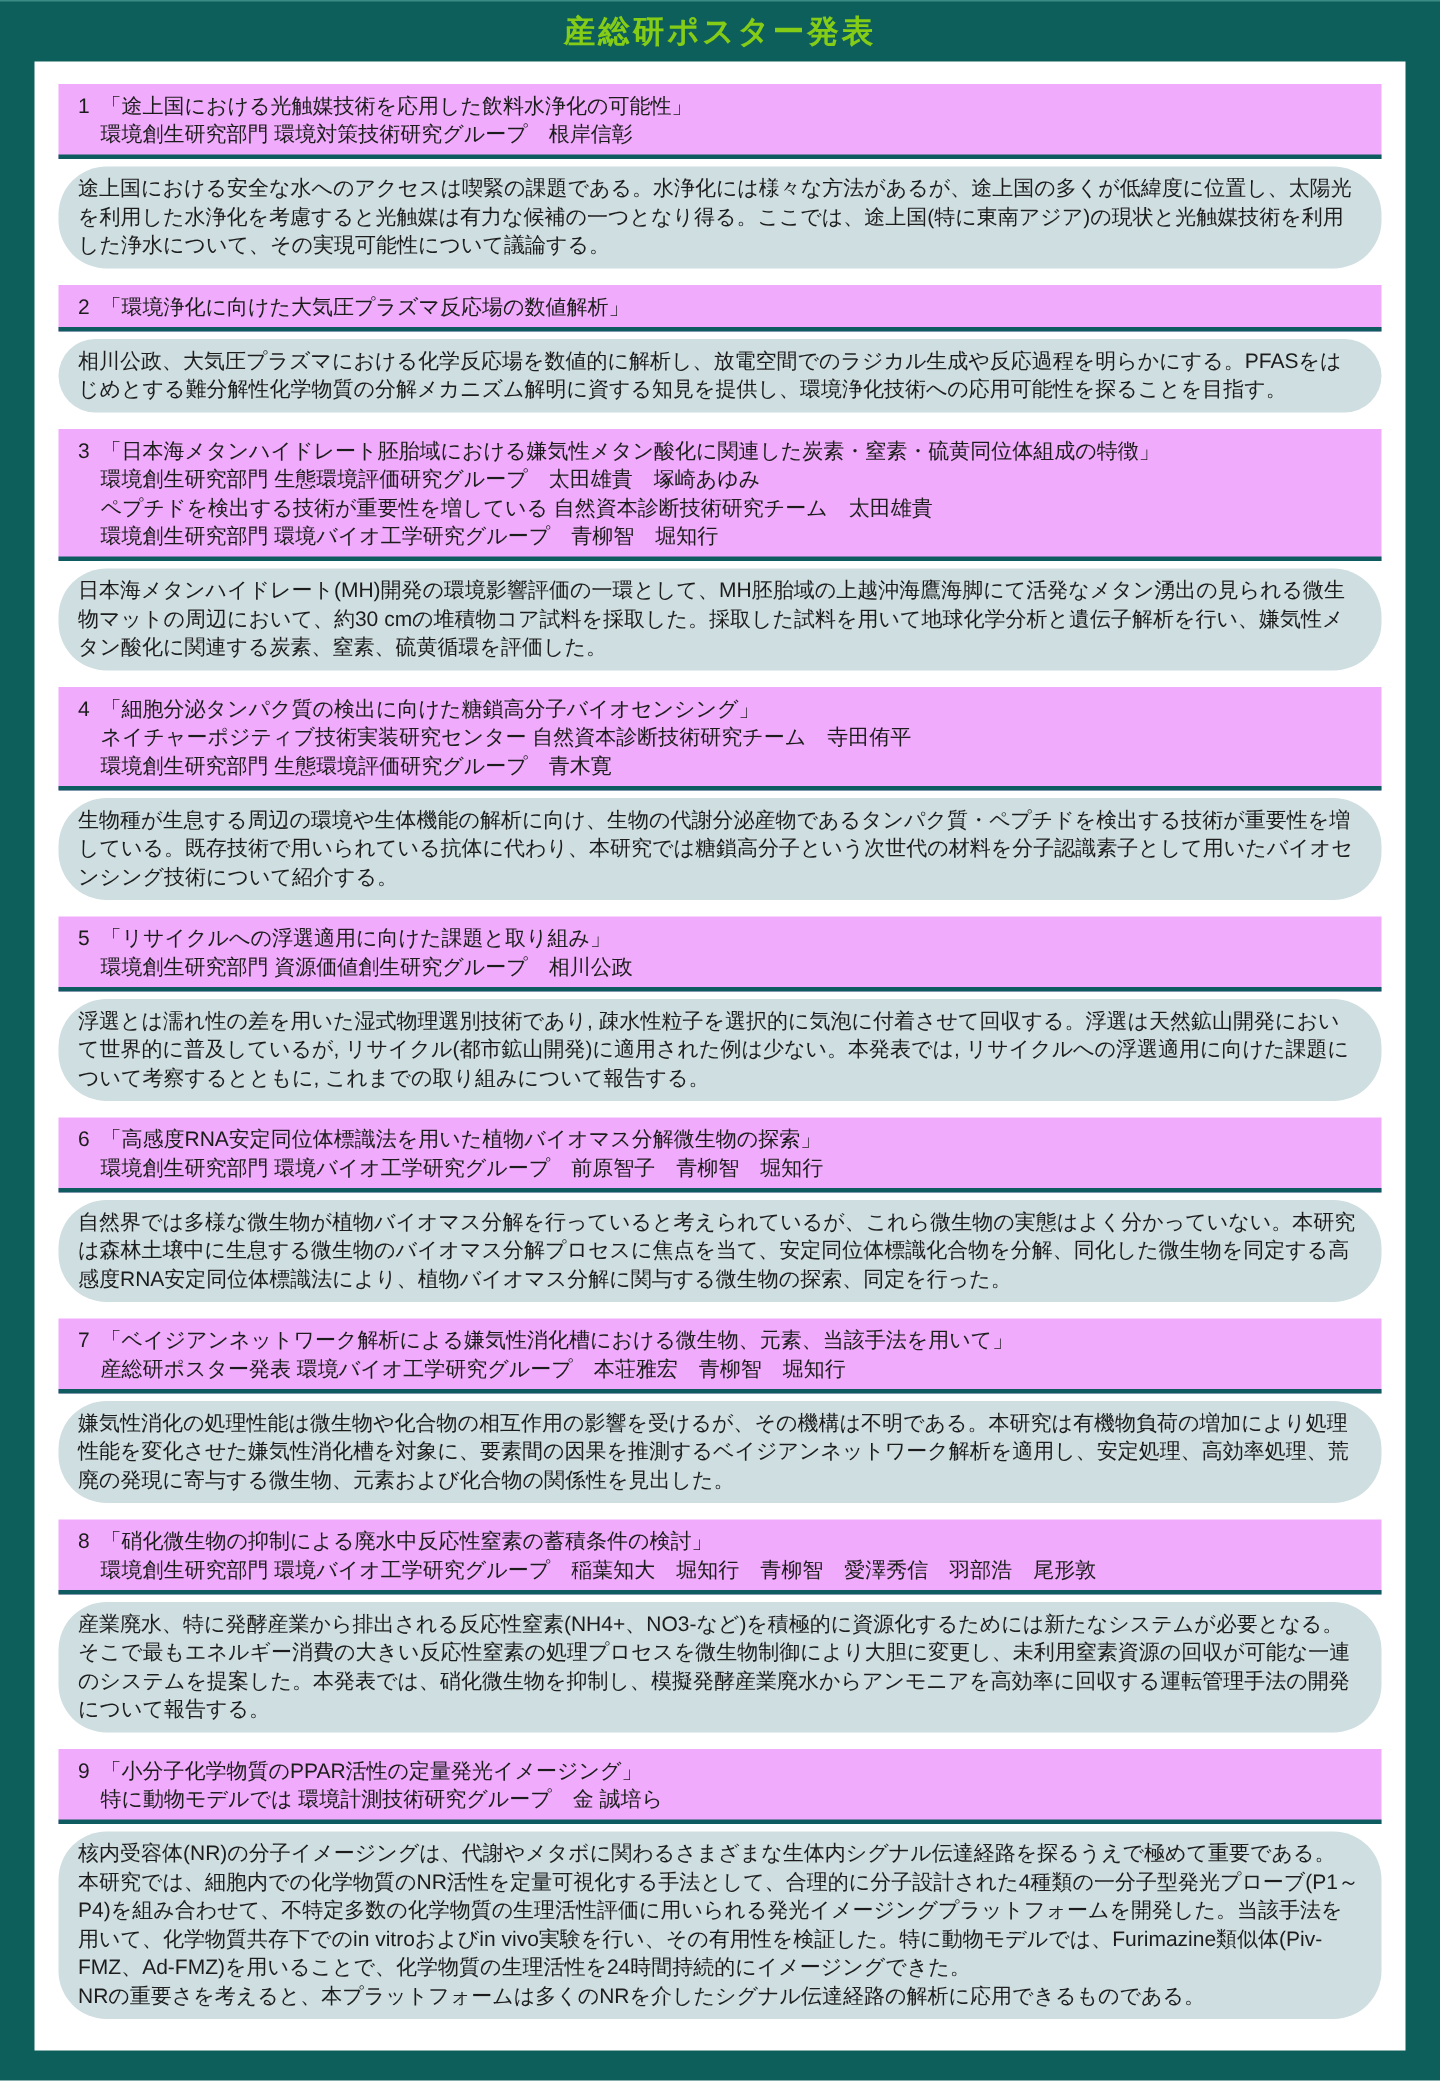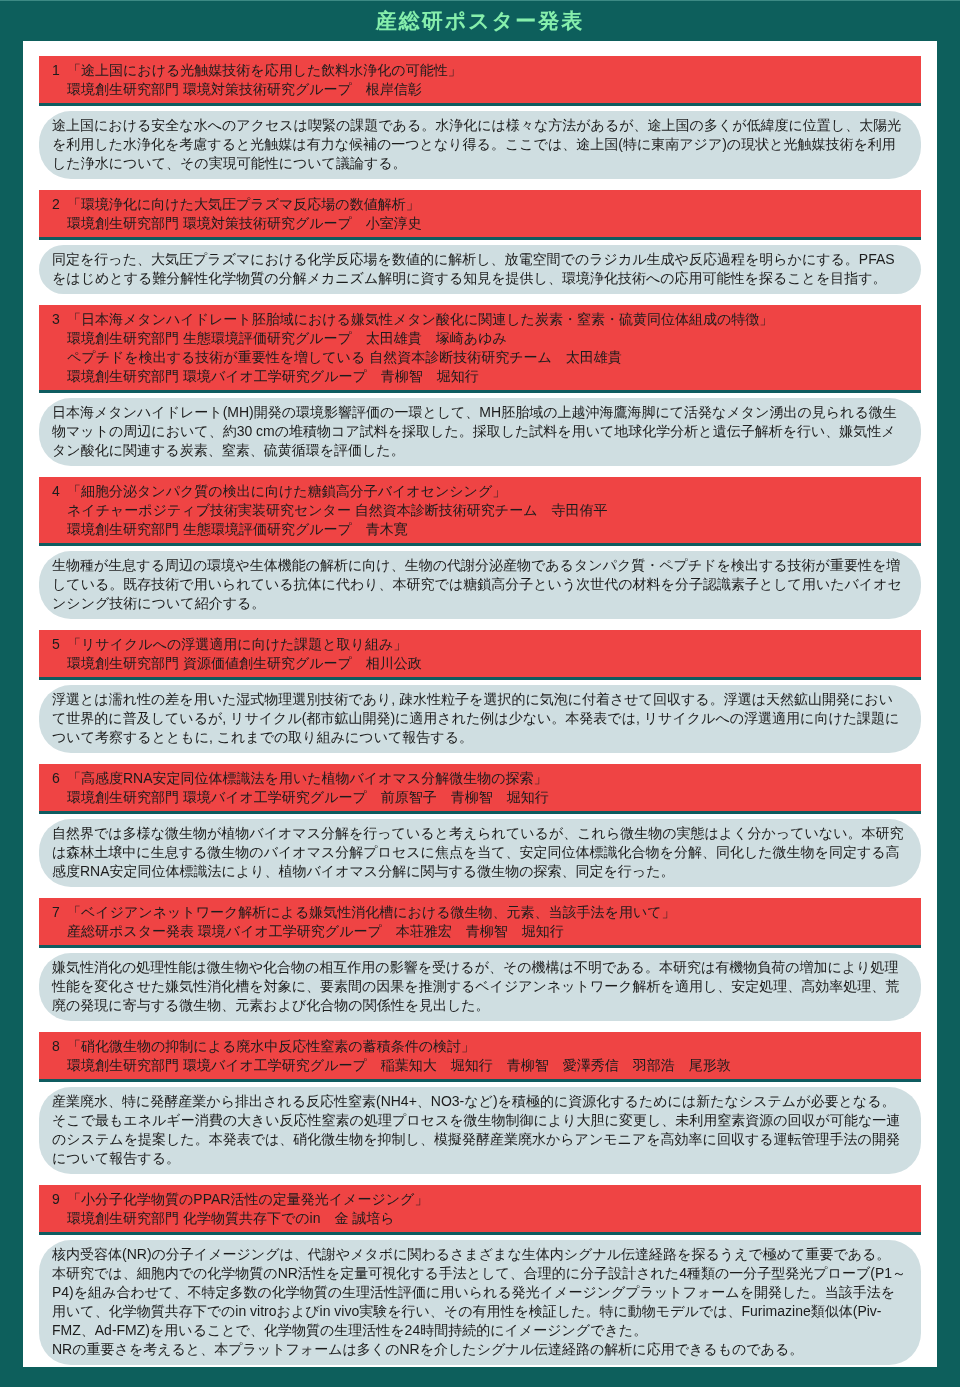--- a/index.html
+++ b/index.html
@@ -15,39 +15,39 @@
     border-top: 1px solid #3c8a84;
   }
   .header {
     height: 40px;
     display: flex;
     align-items: center;
     justify-content: center;
   }
   .header h1 {
     margin: 0;
-    color: #86efac;
+    color: #84cc16;
     font-size: 21px;
     font-weight: bold;
     letter-spacing: 2px;
   }
   .panel {
     position: absolute;
     left: 23px;
     right: 23px;
     top: 40px;
     bottom: 20px;
     background: #ffffff;
     padding: 15px 16px 14px 16px;
     overflow: hidden;
   }
   .entry { margin-bottom: 11px; }
   .entry:last-child { margin-bottom: 16px; }
   .entry-head {
-    background: #ef4444;
+    background: #f0abfc;
     padding: 5px 14px 4px 13px;
     border-bottom: 3px solid #0f5c60;
     font-size: 14px;
     line-height: 19px;
   }
   .title-line .num {
     display: inline-block;
     min-width: 12px;
     margin-right: 3px;
   }
@@ -75,23 +75,22 @@
     <header class="entry-head">
       <div class="title-line"><span class="num">1</span><span>「途上国における光触媒技術を応用した飲料水浄化の可能性」</span></div>
       <div class="affil">環境創生研究部門 環境対策技術研究グループ　根岸信彰</div>
     </header>
     <div class="entry-abstract">途上国における安全な水へのアクセスは喫緊の課題である。水浄化には様々な方法があるが、途上国の多くが低緯度に位置し、太陽光を利用した水浄化を考慮すると光触媒は有力な候補の一つとなり得る。ここでは、途上国(特に東南アジア)の現状と光触媒技術を利用した浄水について、その実現可能性について議論する。</div>
   </section>
 
   <section class="entry">
     <header class="entry-head">
       <div class="title-line"><span class="num">2</span><span>「環境浄化に向けた大気圧プラズマ反応場の数値解析」</span></div>
-      <div class="affil">環境創生研究部門 環境対策技術研究グループ　小室淳史</div>
     </header>
-    <div class="entry-abstract">同定を行った、大気圧プラズマにおける化学反応場を数値的に解析し、放電空間でのラジカル生成や反応過程を明らかにする。PFASをはじめとする難分解性化学物質の分解メカニズム解明に資する知見を提供し、環境浄化技術への応用可能性を探ることを目指す。</div>
+    <div class="entry-abstract">相川公政、大気圧プラズマにおける化学反応場を数値的に解析し、放電空間でのラジカル生成や反応過程を明らかにする。PFASをはじめとする難分解性化学物質の分解メカニズム解明に資する知見を提供し、環境浄化技術への応用可能性を探ることを目指す。</div>
   </section>
 
   <section class="entry">
     <header class="entry-head">
       <div class="title-line"><span class="num">3</span><span>「日本海メタンハイドレート胚胎域における嫌気性メタン酸化に関連した炭素・窒素・硫黄同位体組成の特徴」</span></div>
       <div class="affil">環境創生研究部門 生態環境評価研究グループ　太田雄貴　塚崎あゆみ</div>
       <div class="affil">ペプチドを検出する技術が重要性を増している 自然資本診断技術研究チーム　太田雄貴</div>
       <div class="affil">環境創生研究部門 環境バイオ工学研究グループ　青柳智　堀知行</div>
     </header>
     <div class="entry-abstract">日本海メタンハイドレート(MH)開発の環境影響評価の一環として、MH胚胎域の上越沖海鷹海脚にて活発なメタン湧出の見られる微生物マットの周辺において、約30 cmの堆積物コア試料を採取した。採取した試料を用いて地球化学分析と遺伝子解析を行い、嫌気性メタン酸化に関連する炭素、窒素、硫黄循環を評価した。</div>
@@ -134,20 +133,20 @@
     <header class="entry-head">
       <div class="title-line"><span class="num">8</span><span>「硝化微生物の抑制による廃水中反応性窒素の蓄積条件の検討」</span></div>
       <div class="affil">環境創生研究部門 環境バイオ工学研究グループ　稲葉知大　堀知行　青柳智　愛澤秀信　羽部浩　尾形敦</div>
     </header>
     <div class="entry-abstract">産業廃水、特に発酵産業から排出される反応性窒素(NH4+、NO3-など)を積極的に資源化するためには新たなシステムが必要となる。そこで最もエネルギー消費の大きい反応性窒素の処理プロセスを微生物制御により大胆に変更し、未利用窒素資源の回収が可能な一連のシステムを提案した。本発表では、硝化微生物を抑制し、模擬発酵産業廃水からアンモニアを高効率に回収する運転管理手法の開発について報告する。</div>
   </section>
 
   <section class="entry">
     <header class="entry-head">
       <div class="title-line"><span class="num">9</span><span>「小分子化学物質のPPAR活性の定量発光イメージング」</span></div>
-      <div class="affil">環境創生研究部門 化学物質共存下でのin　金 誠培ら</div>
+      <div class="affil">特に動物モデルでは 環境計測技術研究グループ　金 誠培ら</div>
     </header>
     <div class="entry-abstract">核内受容体(NR)の分子イメージングは、代謝やメタボに関わるさまざまな生体内シグナル伝達経路を探るうえで極めて重要である。
 本研究では、細胞内での化学物質のNR活性を定量可視化する手法として、合理的に分子設計された4種類の一分子型発光プローブ(P1～P4)を組み合わせて、不特定多数の化学物質の生理活性評価に用いられる発光イメージングプラットフォームを開発した。当該手法を用いて、化学物質共存下でのin vitroおよびin vivo実験を行い、その有用性を検証した。特に動物モデルでは、Furimazine類似体(Piv-FMZ、Ad-FMZ)を用いることで、化学物質の生理活性を24時間持続的にイメージングできた。
 NRの重要さを考えると、本プラットフォームは多くのNRを介したシグナル伝達経路の解析に応用できるものである。</div>
   </section>
 
 </div>
 
 </body></html>

